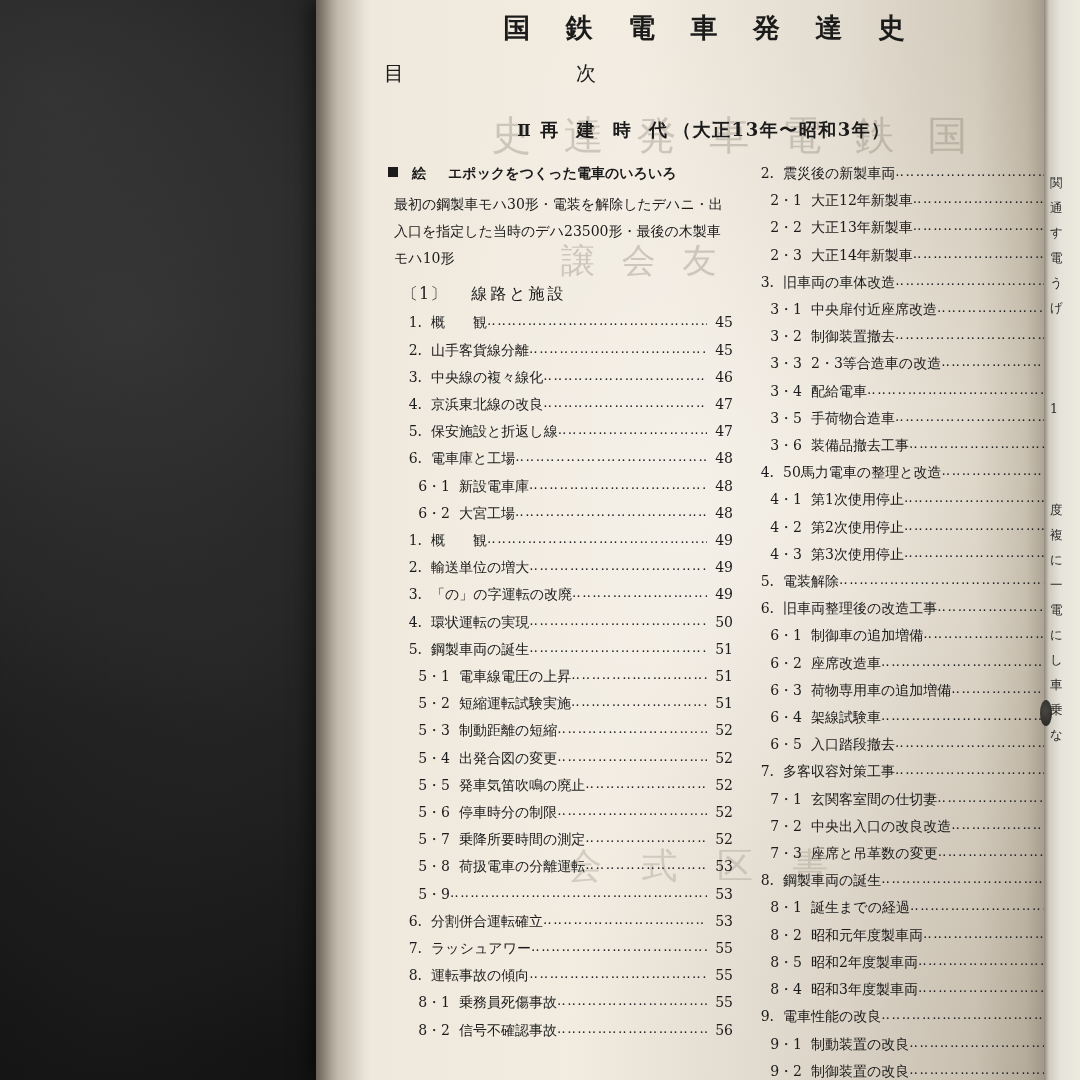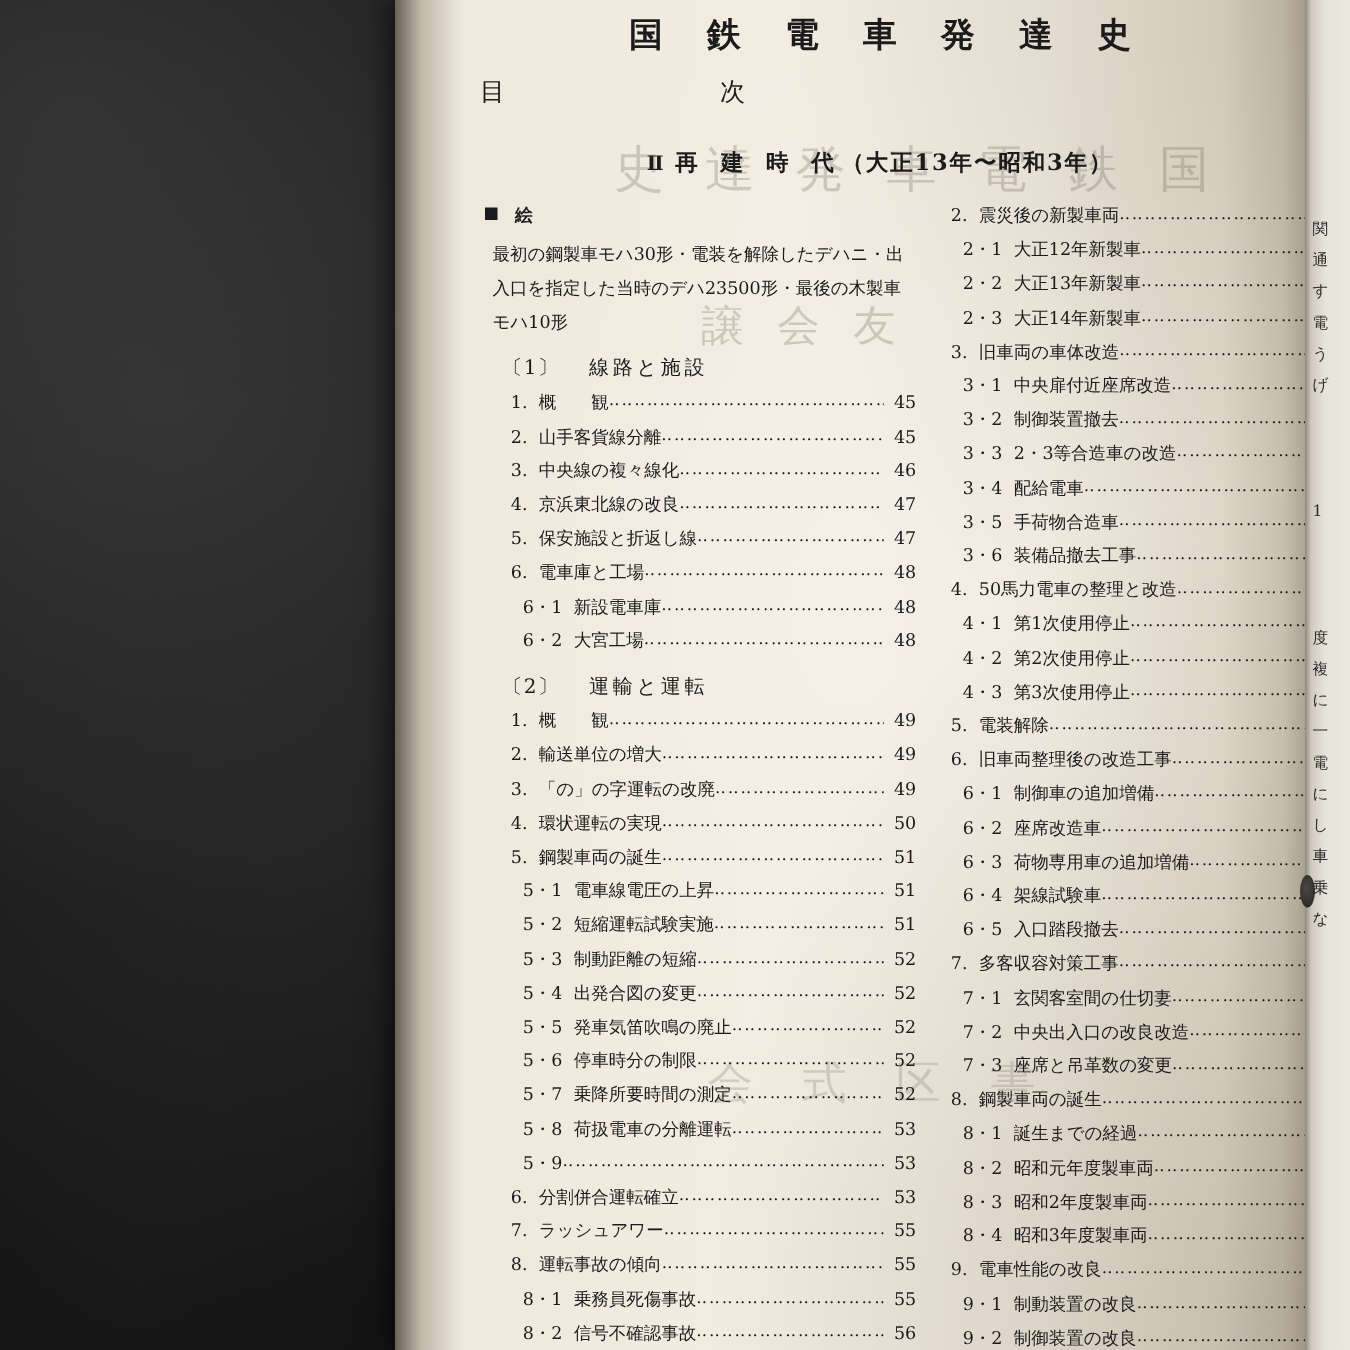--- a/index.html
+++ b/index.html
@@ -254,20 +254,21 @@
       <div class="subtitle">目　　次</div>
 
       <div class="era">
         <span class="num">Ⅱ</span><span class="sp">再 建 時 代</span><span>（大正13年〜昭和3年）</span>
       </div>
 
       <div class="col col-left">
         <div class="plate">
           <span class="sq"></span>
           <span class="lbl">絵</span>
+          <span>エポックをつくった電車のいろいろ</span>
         </div>
         <div class="plate-desc">最初の鋼製車モハ30形・電装を解除したデハニ・出入口を指定した当時のデハ23500形・最後の木製車モハ10形</div>
         <div id="left-sections">
             <div class="sect"><span class="br">〔1〕</span><span class="nm">線路と施設</span></div>
             <div class="row lvl1">
               <span class="no">1.</span>
               <span class="lbl">概　　観</span>
               <span class="dots">‥‥‥‥‥‥‥‥‥‥‥‥‥‥‥‥‥‥‥‥‥‥‥‥‥‥‥‥‥‥‥‥‥‥‥‥‥‥‥‥</span>
               <span class="pg">45</span>
             </div>
@@ -306,21 +307,20 @@
               <span class="lbl">新設電車庫</span>
               <span class="dots">‥‥‥‥‥‥‥‥‥‥‥‥‥‥‥‥‥‥‥‥‥‥‥‥‥‥‥‥‥‥‥‥‥‥‥‥‥‥‥‥</span>
               <span class="pg">48</span>
             </div>
             <div class="row lvl2">
               <span class="no">6・2</span>
               <span class="lbl">大宮工場</span>
               <span class="dots">‥‥‥‥‥‥‥‥‥‥‥‥‥‥‥‥‥‥‥‥‥‥‥‥‥‥‥‥‥‥‥‥‥‥‥‥‥‥‥‥</span>
               <span class="pg">48</span>
             </div>
-            <div class="sect"><span class="br">〔2〕</span><span class="nm">運輸と運転</span></div>
             <div class="row lvl1">
               <span class="no">1.</span>
               <span class="lbl">概　　観</span>
               <span class="dots">‥‥‥‥‥‥‥‥‥‥‥‥‥‥‥‥‥‥‥‥‥‥‥‥‥‥‥‥‥‥‥‥‥‥‥‥‥‥‥‥</span>
               <span class="pg">49</span>
             </div>
             <div class="row lvl1">
               <span class="no">2.</span>
               <span class="lbl">輸送単位の増大</span>
               <span class="dots">‥‥‥‥‥‥‥‥‥‥‥‥‥‥‥‥‥‥‥‥‥‥‥‥‥‥‥‥‥‥‥‥‥‥‥‥‥‥‥‥</span>
@@ -600,21 +600,21 @@
               <span class="dots">‥‥‥‥‥‥‥‥‥‥‥‥‥‥‥‥‥‥‥‥‥‥‥‥‥‥‥‥‥‥‥‥‥‥‥‥‥‥‥‥</span>
               <span class="pg"></span>
             </div>
             <div class="row lvl2 nopage">
               <span class="no">8・2</span>
               <span class="lbl">昭和元年度製車両</span>
               <span class="dots">‥‥‥‥‥‥‥‥‥‥‥‥‥‥‥‥‥‥‥‥‥‥‥‥‥‥‥‥‥‥‥‥‥‥‥‥‥‥‥‥</span>
               <span class="pg"></span>
             </div>
             <div class="row lvl2 nopage">
-              <span class="no">8・3</span>
+              <span class="no">8・5</span>
               <span class="lbl">昭和2年度製車両</span>
               <span class="dots">‥‥‥‥‥‥‥‥‥‥‥‥‥‥‥‥‥‥‥‥‥‥‥‥‥‥‥‥‥‥‥‥‥‥‥‥‥‥‥‥</span>
               <span class="pg"></span>
             </div>
             <div class="row lvl2 nopage">
               <span class="no">8・4</span>
               <span class="lbl">昭和3年度製車両</span>
               <span class="dots">‥‥‥‥‥‥‥‥‥‥‥‥‥‥‥‥‥‥‥‥‥‥‥‥‥‥‥‥‥‥‥‥‥‥‥‥‥‥‥‥</span>
               <span class="pg"></span>
             </div>

